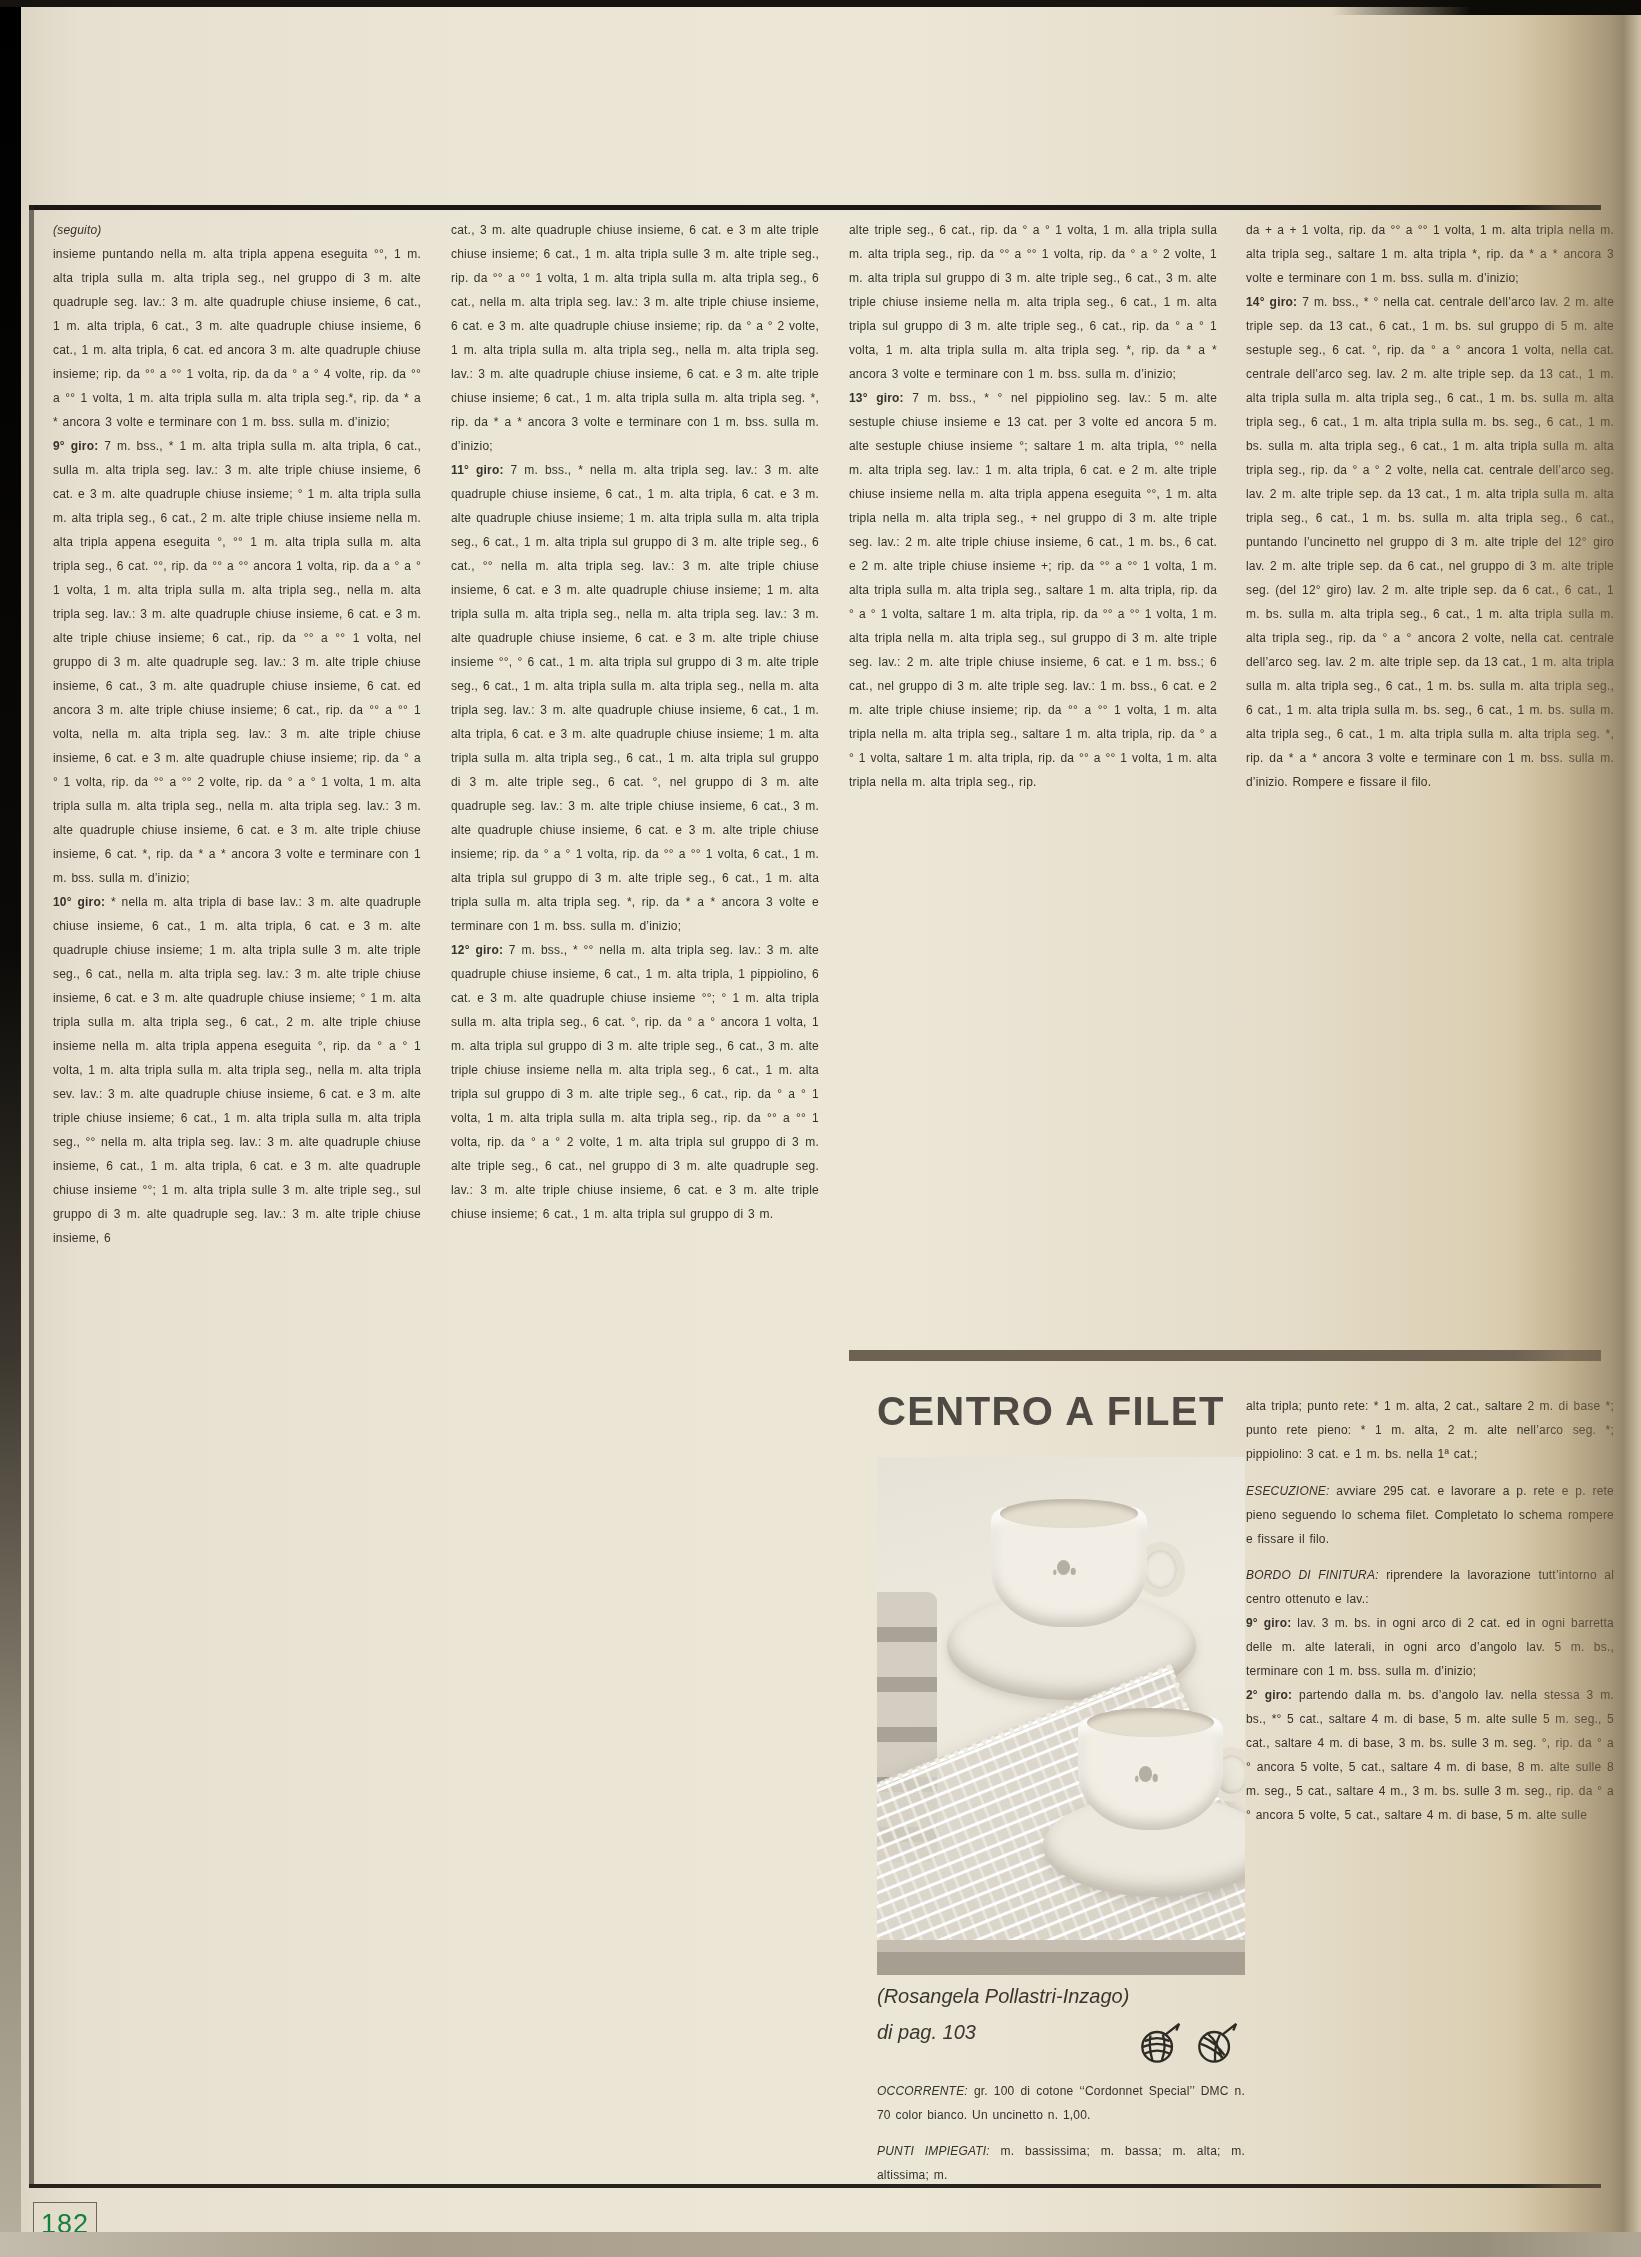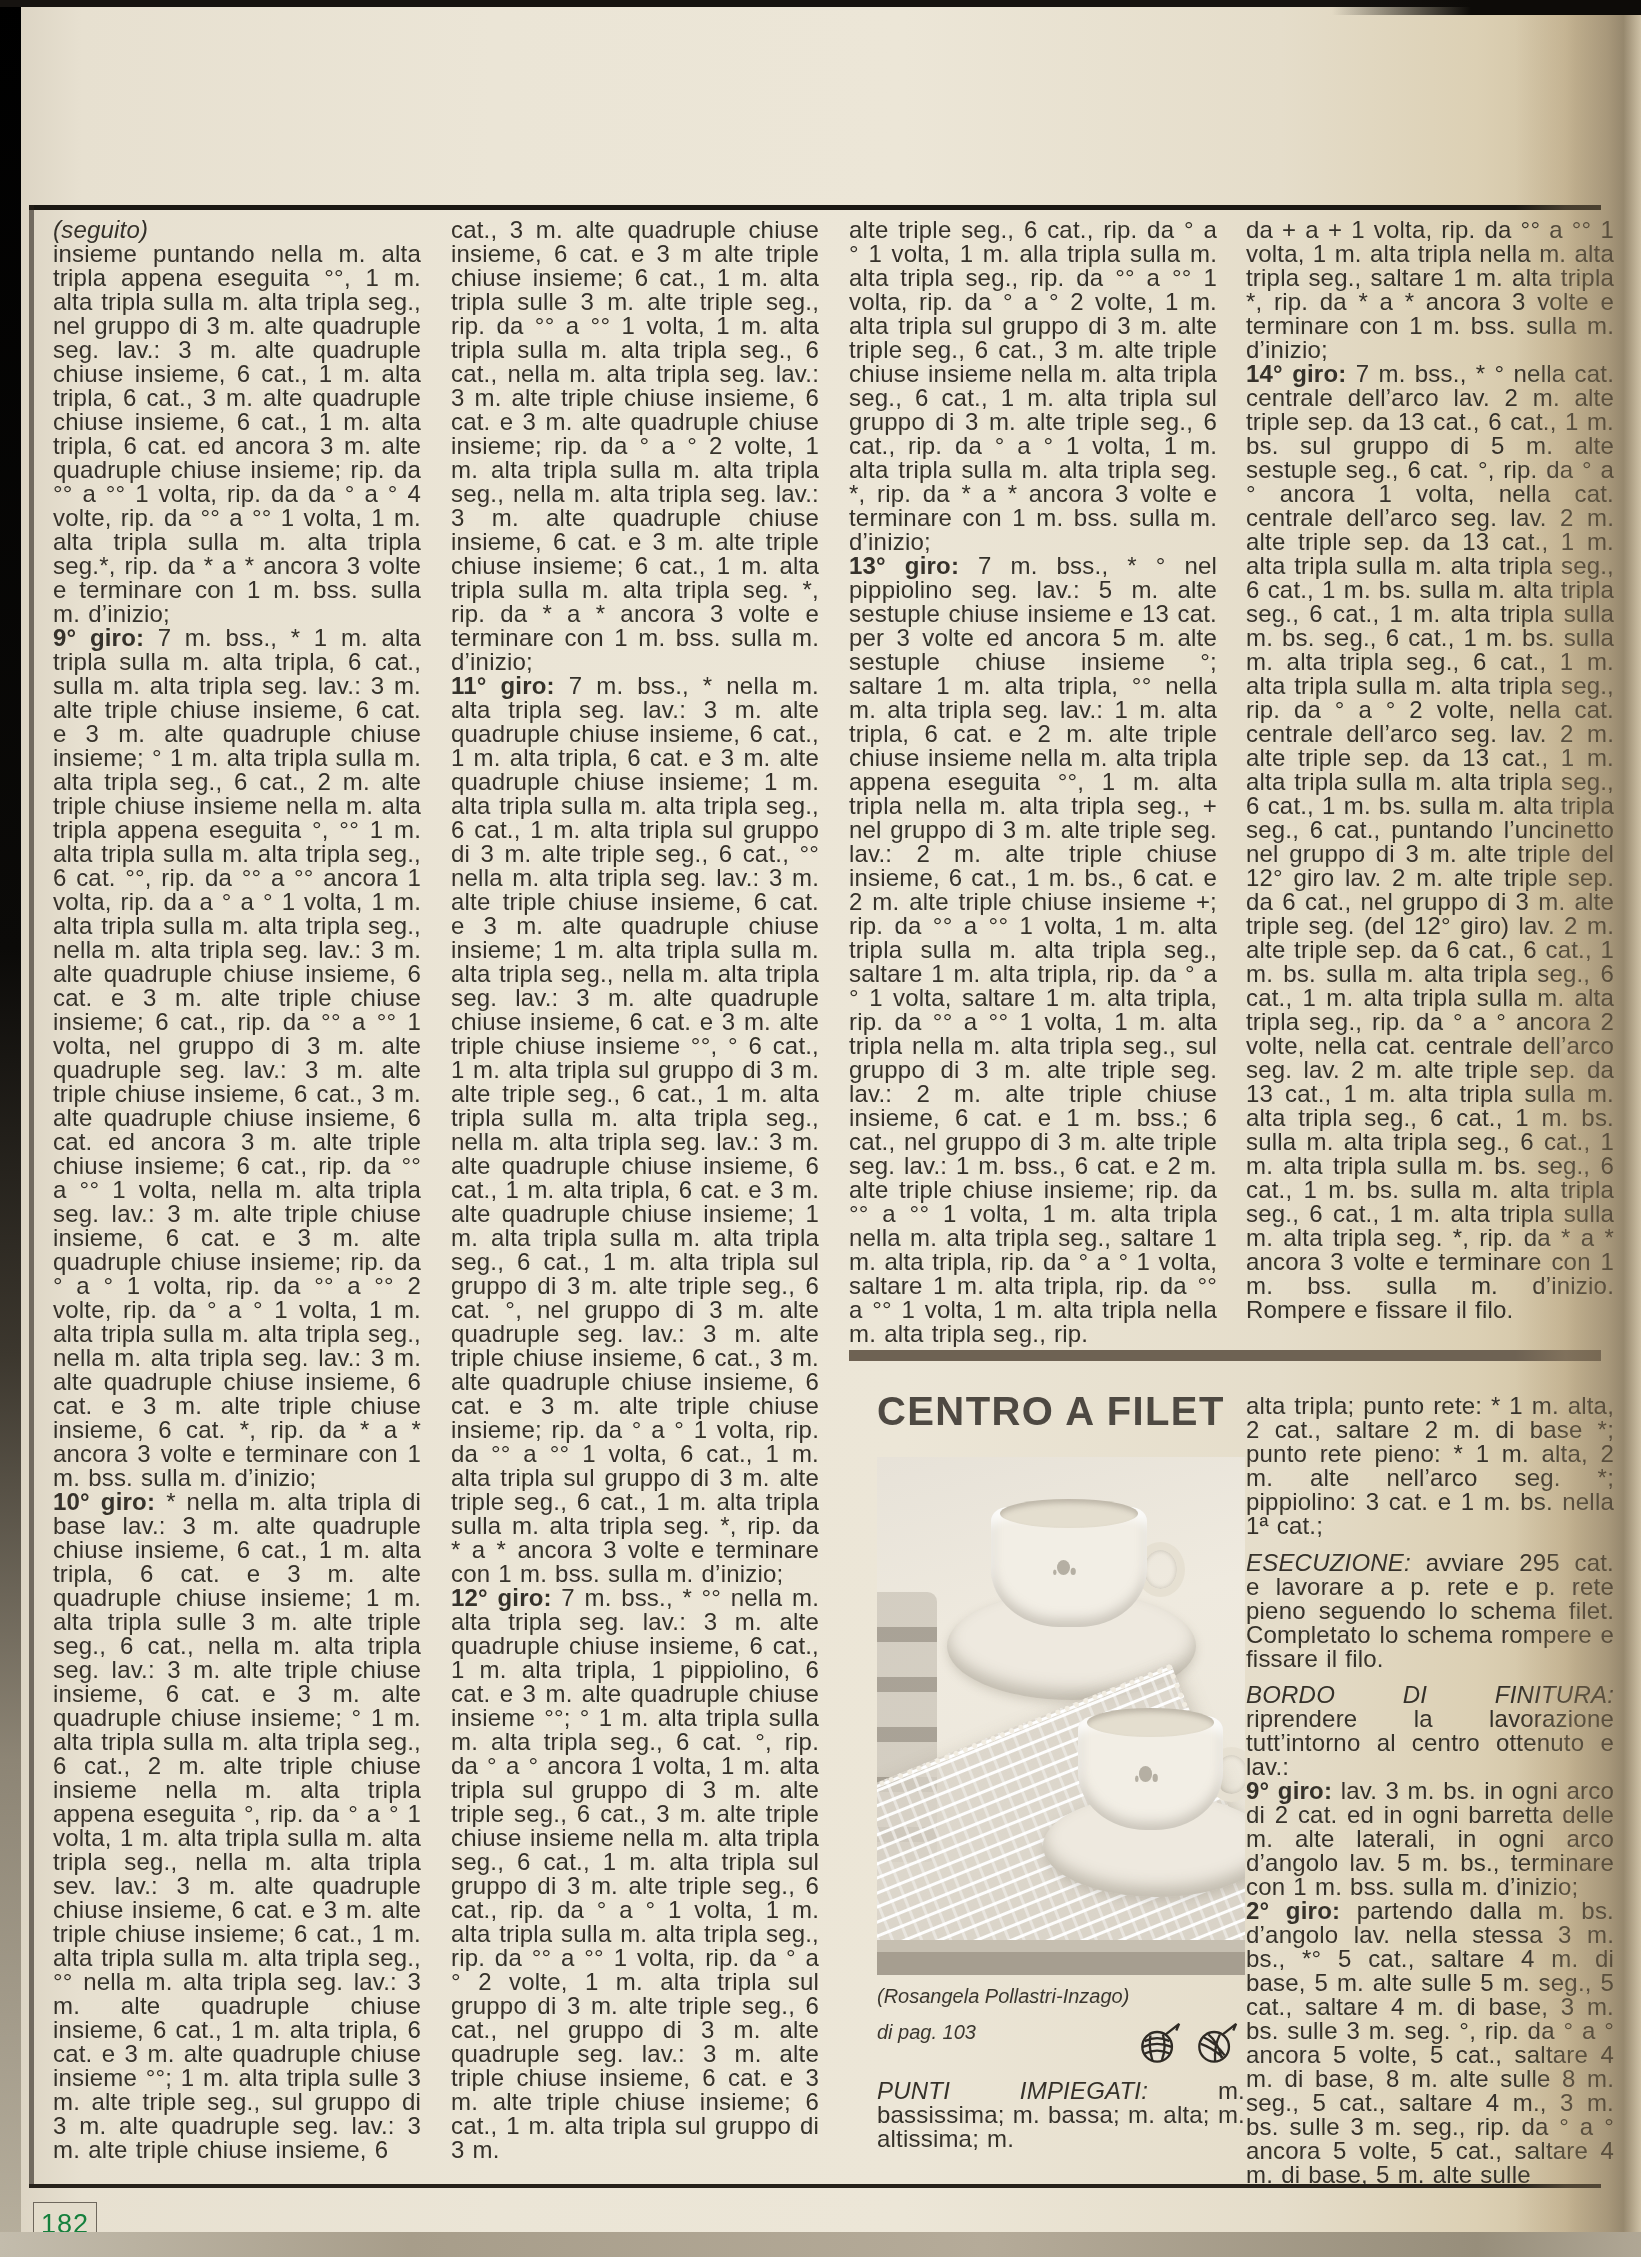--- a/index.html
+++ b/index.html
@@ -16,21 +16,21 @@
   .edge-bottom{position:absolute;left:0;bottom:0;width:1641px;height:25px;z-index:6;
         background:linear-gradient(90deg,#c3bcac 0%,#a79d8a 25%,#b5ab99 60%,#978e7b 90%,#b0a795 100%);}
   .left-line{position:absolute;left:29px;top:205px;width:4.8px;height:1983px;background:rgba(40,34,26,0.6);}
   .fold-right{position:absolute;top:0;right:0;width:126px;height:2257px;z-index:5;pointer-events:none;
         background:linear-gradient(to right,rgba(170,148,112,0) 0%,rgba(170,148,112,0.30) 40%,rgba(124,106,78,0.50) 74%,rgba(99,84,60,0.55) 86%,rgba(203,190,163,0.75) 100%);}
   
   .top-rule{position:absolute;left:29px;top:205px;width:1572px;height:4.8px;background:#1b1813;}
   .mid-rule{position:absolute;left:849px;top:1350px;width:752px;height:10.6px;background:#6e6253;}
   .bottom-rule{position:absolute;left:29px;top:2184px;width:1572px;height:3.9px;background:#27221b;}
   
-  .coltext{text-align:justify;font-size:24px;line-height:24px;letter-spacing:0.2px;
+  .coltext{text-align:justify;font-size:12px;line-height:24px;letter-spacing:0.2px;
         word-spacing:1.2px;color:#35312a;}
   .coltext p{margin:0;}
   .coltext p.spaced{margin-top:12.6px;}
   .lead-bold{font-weight:bold;}
   .lead-italic{font-style:italic;}
   .col{position:absolute;width:368px;overflow:hidden;}
   #col1{left:53px;top:218px;height:1964px;}
   #col2{left:451px;top:218px;height:1964px;}
   #col3{left:849px;top:218px;height:1130px;}
   #col4{left:1246px;top:218px;height:1130px;}
@@ -134,20 +134,21 @@
         </svg>
         <svg viewBox="0 0 46 46" fill="none" stroke="#2e2a24" stroke-width="2.4">
           <circle cx="20" cy="27" r="15.5" fill="#e8e2d4"></circle>
           <path d="M9 17 Q22 23 31 36 M14 14 Q24 22 28 39 M6 24 Q18 28 29 38 M26 14 Q20 26 21 42"></path>
           <path d="M29 14 L43 3 l-3 7"></path>
         </svg>
       </span>
     </div>
 
     <div class="coltext mat">
+        <p class="spaced"><span class="lead-italic">OCCORRENTE:</span> gr. 100 di cotone ‘‘Cordonnet Special’’ DMC n. 70 color bianco. Un uncinetto n. 1,00.</p>
         <p class="spaced"><span class="lead-italic">PUNTI IMPIEGATI:</span> m. bassissima; m. bassa; m. alta; m. altissima; m.</p>
       </div>
   </div>
 
   <div class="sec2-right coltext">
       <p>alta tripla; punto rete: * 1 m. alta, 2 cat., saltare 2 m. di base *; punto rete pieno: * 1 m. alta, 2 m. alte nell’arco seg. *; pippiolino: 3 cat. e 1 m. bs. nella 1ª cat.;</p>
       <p class="spaced"><span class="lead-italic">ESECUZIONE:</span> avviare 295 cat. e lavorare a p. rete e p. rete pieno seguendo lo schema filet. Completato lo schema rompere e fissare il filo.</p>
       <p class="spaced"><span class="lead-italic">BORDO DI FINITURA:</span> riprendere la lavorazione tutt’intorno al centro ottenuto e lav.:</p>
       <p><span class="lead-bold">9° giro:</span> lav. 3 m. bs. in ogni arco di 2 cat. ed in ogni barretta delle m. alte laterali, in ogni arco d’angolo lav. 5 m. bs., terminare con 1 m. bss. sulla m. d’inizio;</p>
       <p><span class="lead-bold">2° giro:</span> partendo dalla m. bs. d’angolo lav. nella stessa 3 m. bs., *° 5 cat., saltare 4 m. di base, 5 m. alte sulle 5 m. seg., 5 cat., saltare 4 m. di base, 3 m. bs. sulle 3 m. seg. °, rip. da ° a ° ancora 5 volte, 5 cat., saltare 4 m. di base, 8 m. alte sulle 8 m. seg., 5 cat., saltare 4 m., 3 m. bs. sulle 3 m. seg., rip. da ° a ° ancora 5 volte, 5 cat., saltare 4 m. di base, 5 m. alte sulle</p>

